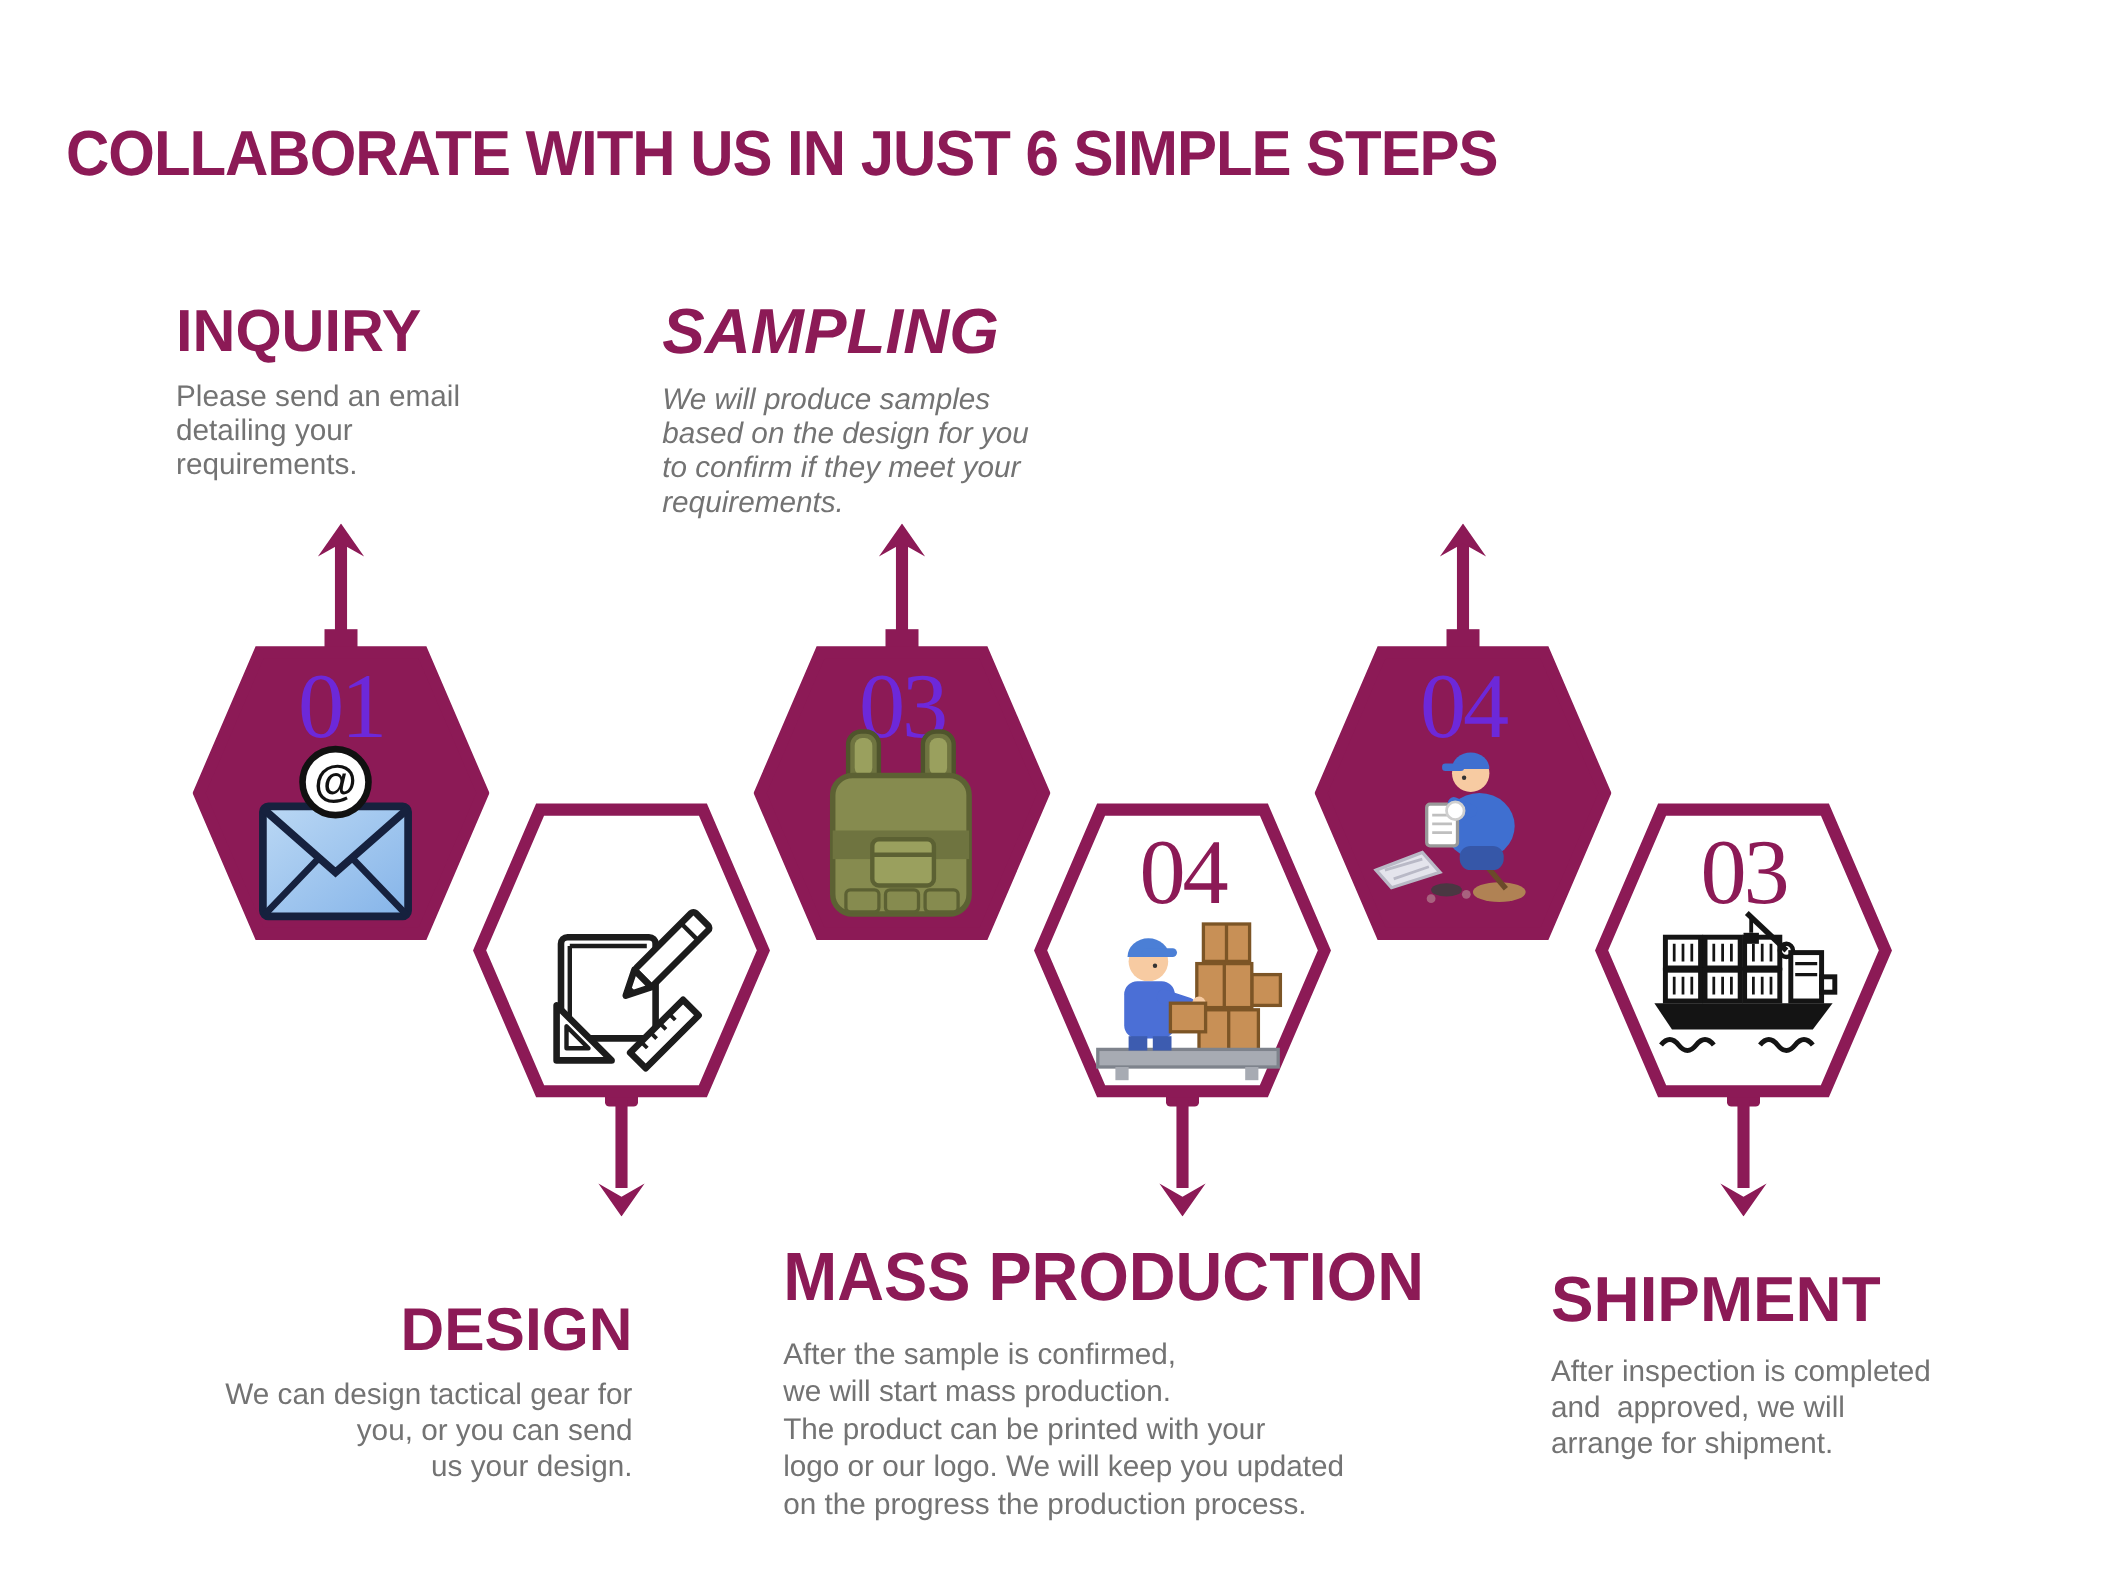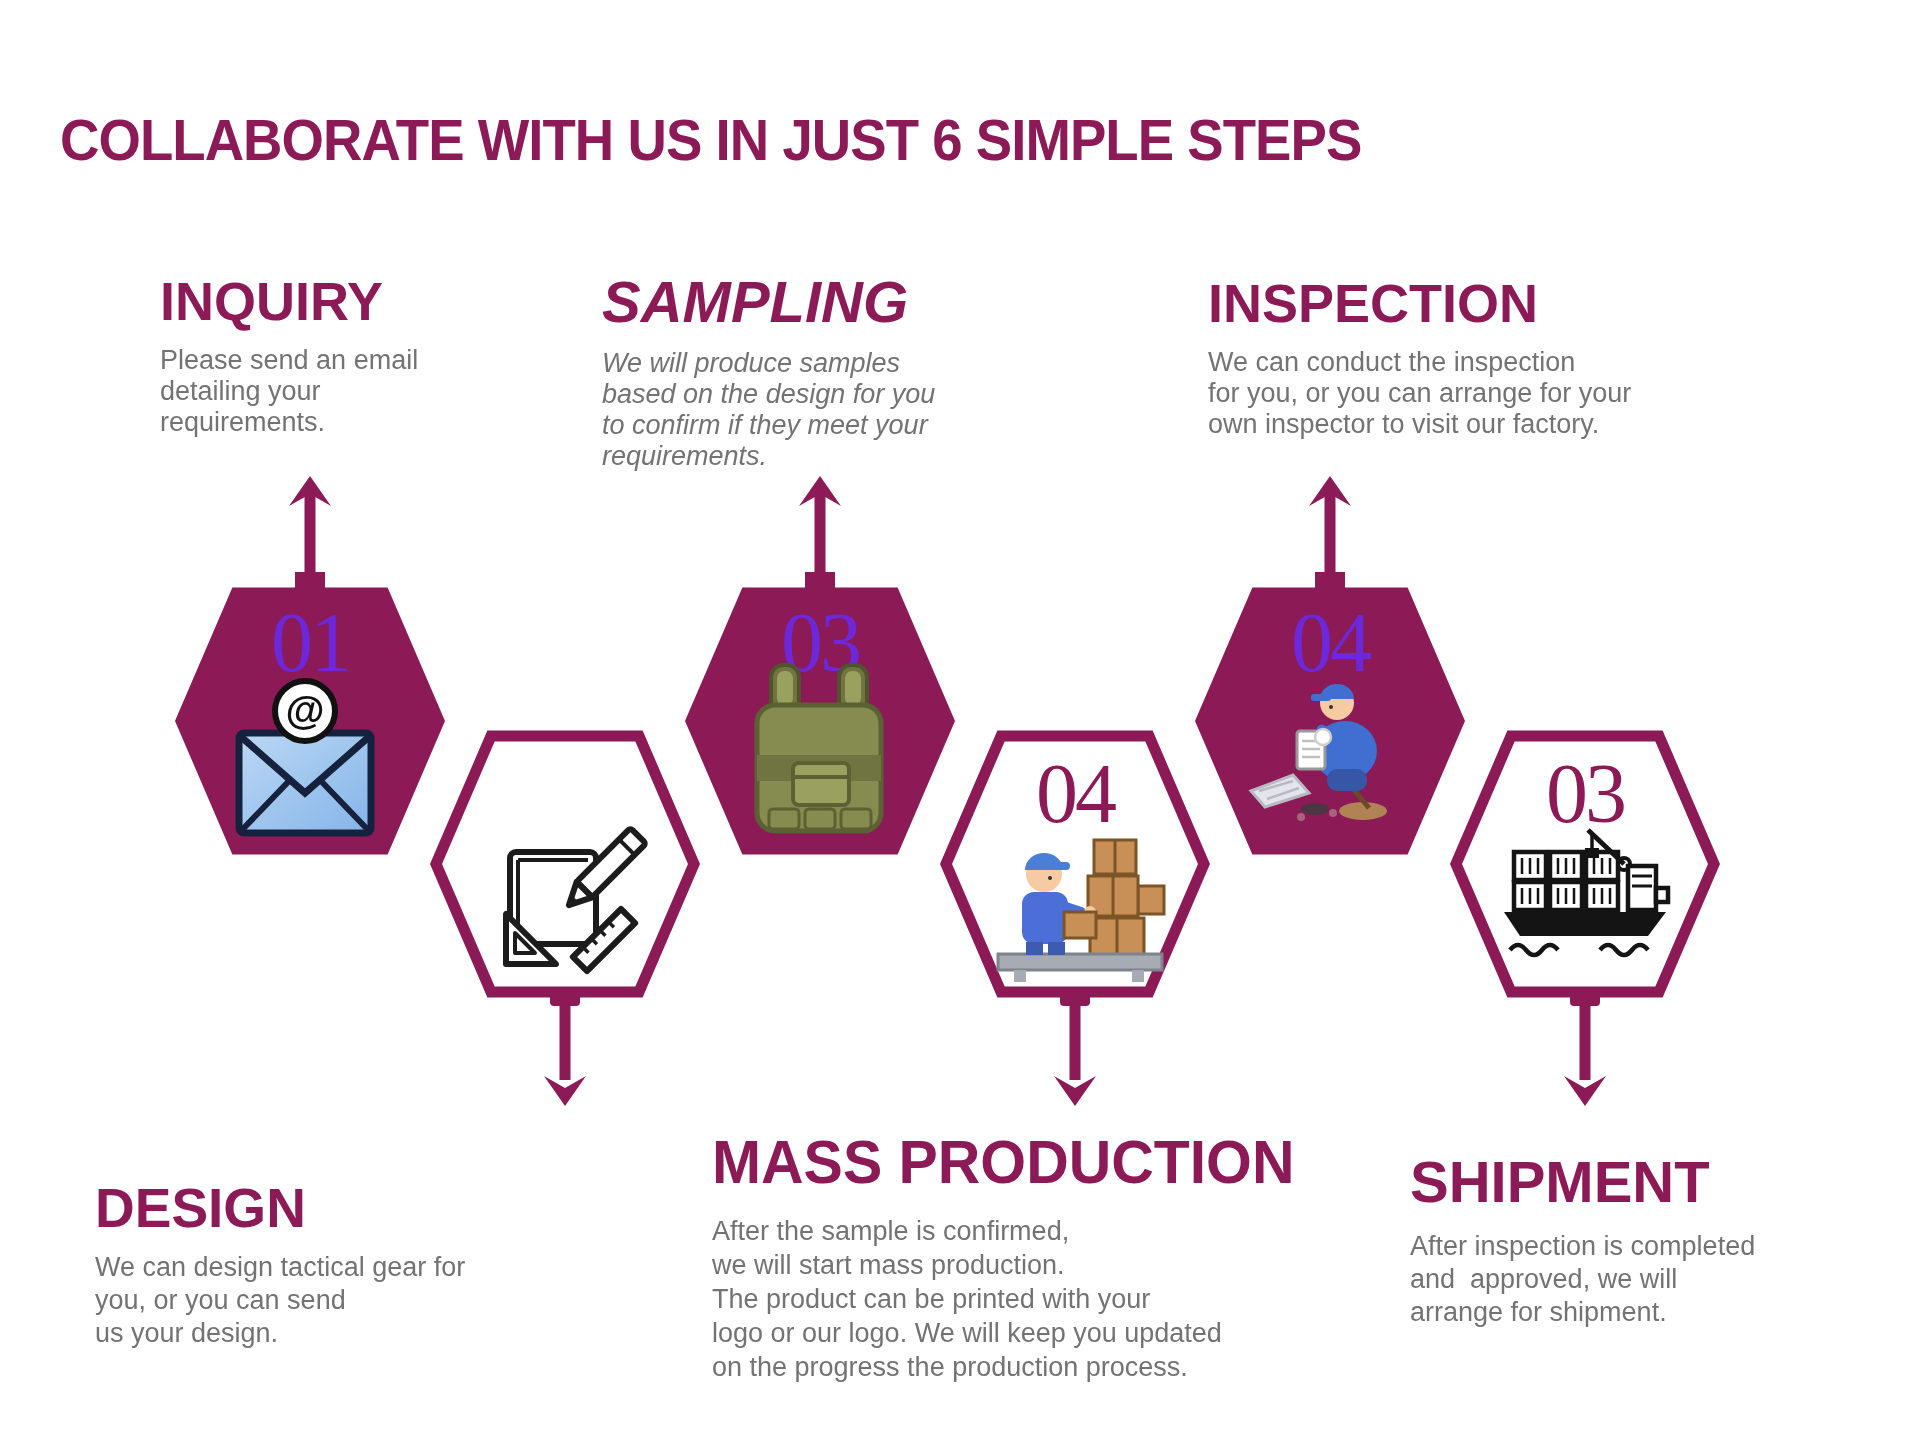--- a/index.html
+++ b/index.html
@@ -10,21 +10,21 @@
          font-size:58px;font-weight:800;letter-spacing:-1px;color:#8C1A56;
          transform:scaleX(.94);transform-origin:left top;white-space:nowrap;}
 
   .tb{position:absolute;}
   .step-heading{font-weight:800;color:#8C1A56;line-height:1.1;letter-spacing:0;}
   .step-desc{font-size:27px;line-height:31px;color:#737373;white-space:pre-wrap;margin-top:14px;}
 
   .tb-inquiry{left:160px;top:272px;}      .tb-inquiry .step-heading{font-size:54px;}
   .tb-sampling{left:602px;top:270px;font-style:italic;}     .tb-sampling .step-heading{font-size:58px;}
   .tb-inspection{left:1208px;top:274px;}  .tb-inspection .step-heading{font-size:54px;}
-  .tb-design{left:95px;top:1178px;width:480px;}
+  .tb-design{left:95px;top:1178px;width:480px;text-align:right;}
   .tb-design .step-heading{font-size:55px;}
   .tb-design .step-desc{line-height:33px;margin-top:12px;}
   .tb-massprod{left:712px;top:1128px;}
   .tb-massprod .step-heading{font-size:62px;transform:scaleX(.95);transform-origin:left top;white-space:nowrap;}
   .tb-massprod .step-desc{line-height:34px;margin-top:18px;}
   .tb-shipment{left:1410px;top:1150px;}   .tb-shipment .step-heading{font-size:58px;}
   .tb-shipment .step-desc{margin-top:16px;line-height:33px;}
 
   .hex-module{position:absolute;width:270px;height:272px;}
   .hex-module svg.hexshape{position:absolute;left:0;top:0;}
@@ -60,26 +60,20 @@
     <div class="step-desc">Please send an email
 detailing your
 requirements.</div>
   </div>
   <div class="tb tb-sampling">
     <div class="step-heading">SAMPLING</div>
     <div class="step-desc">We will produce samples
 based on the design for you
 to confirm if they meet your
 requirements.</div>
-  </div>
-  <div class="tb tb-inspection">
-    <div class="step-heading">INSPECTION</div>
-    <div class="step-desc">We can conduct the inspection
-for you, or you can arrange for your
-own inspector to visit our factory.</div>
   </div>
 
   <div class="tb tb-design">
     <div class="step-heading">DESIGN</div>
     <div class="step-desc">We can design tactical gear for
 you, or you can send
 us your design.</div>
   </div>
   <div class="tb tb-massprod">
     <div class="step-heading">MASS PRODUCTION</div>

